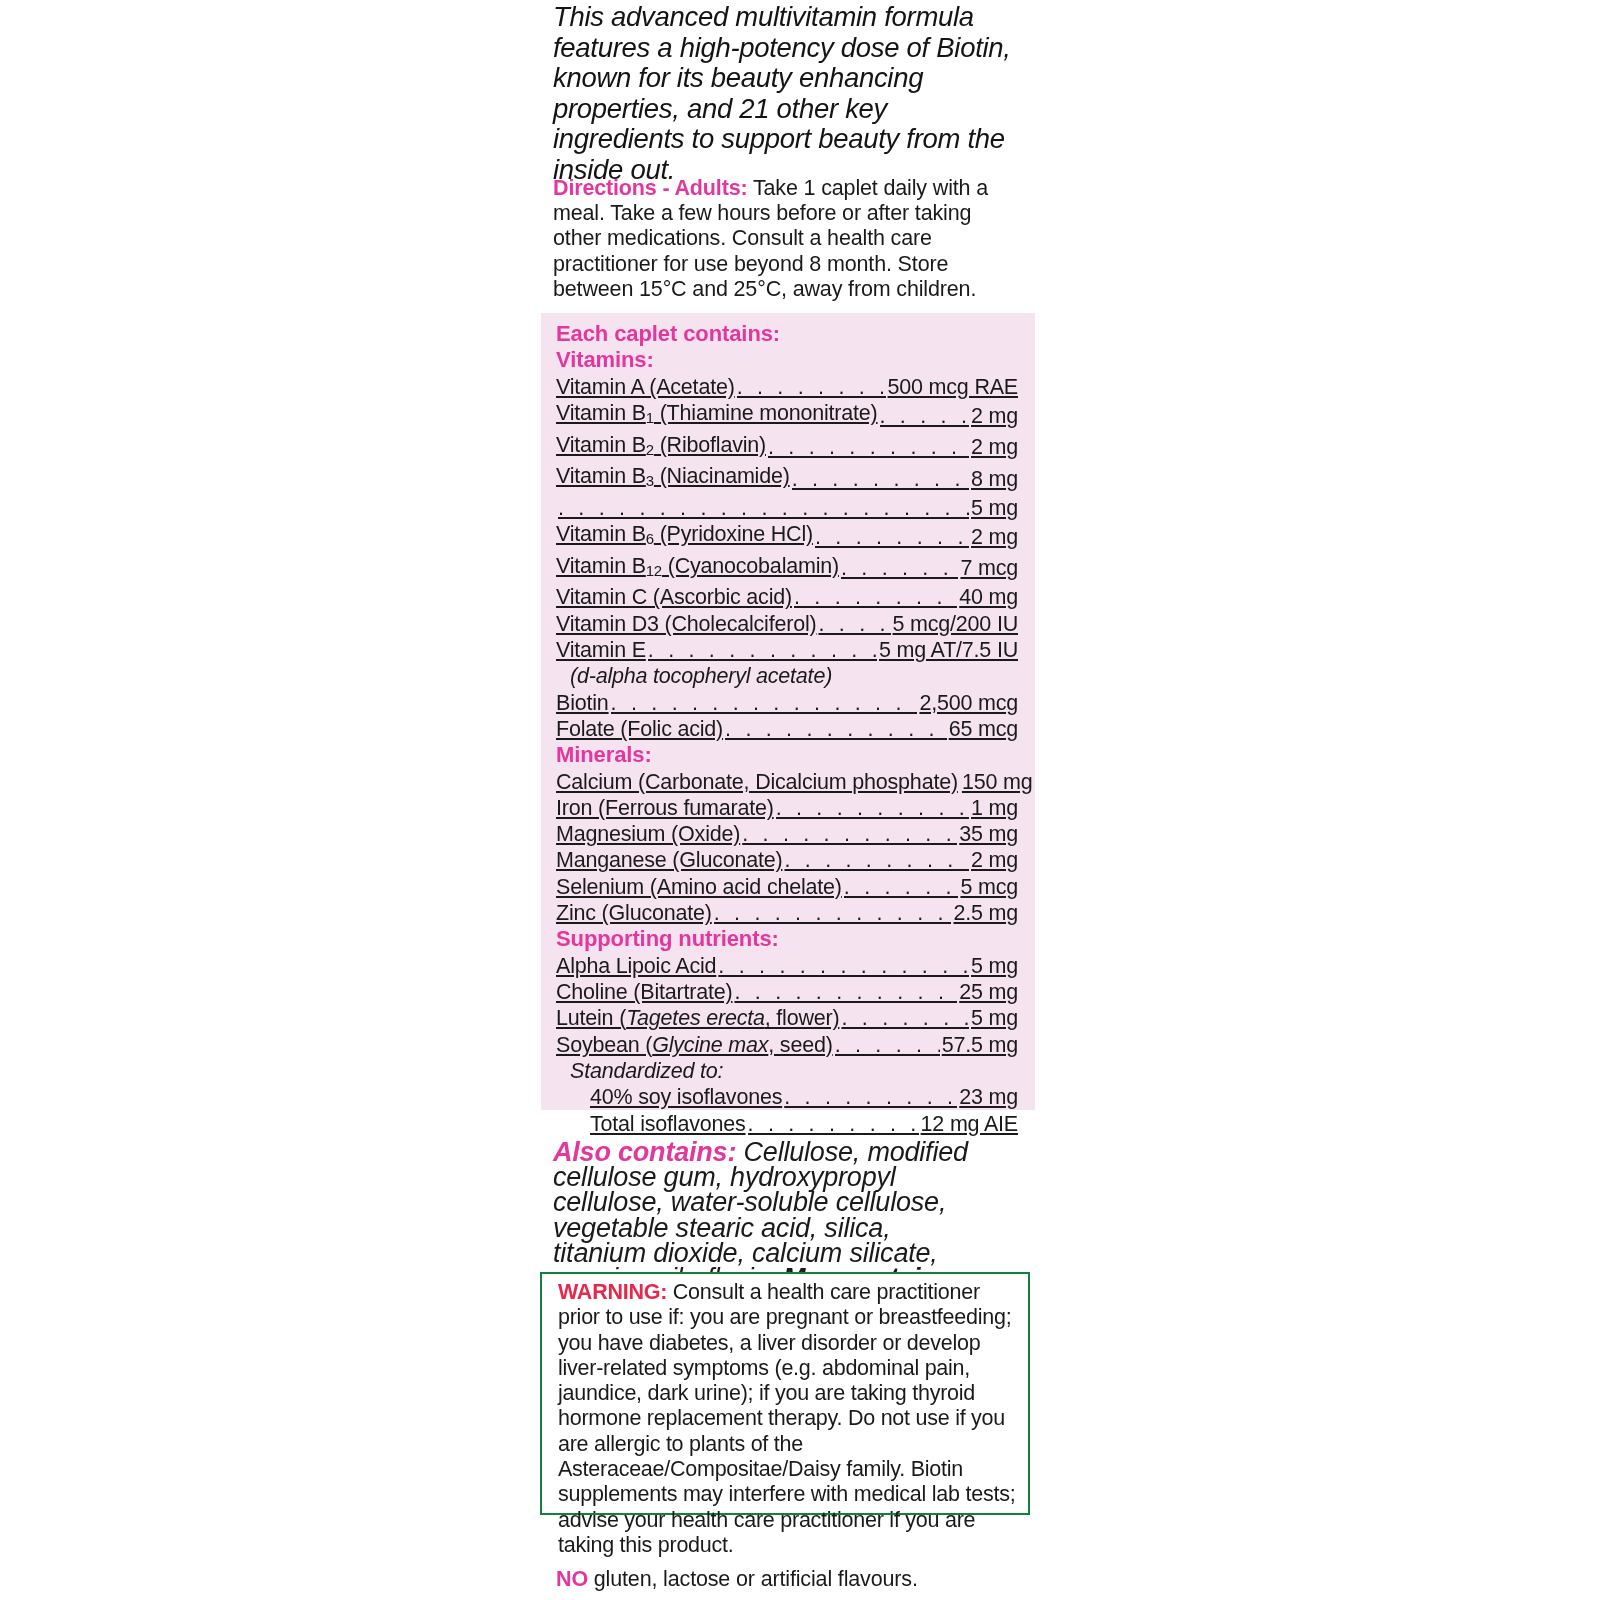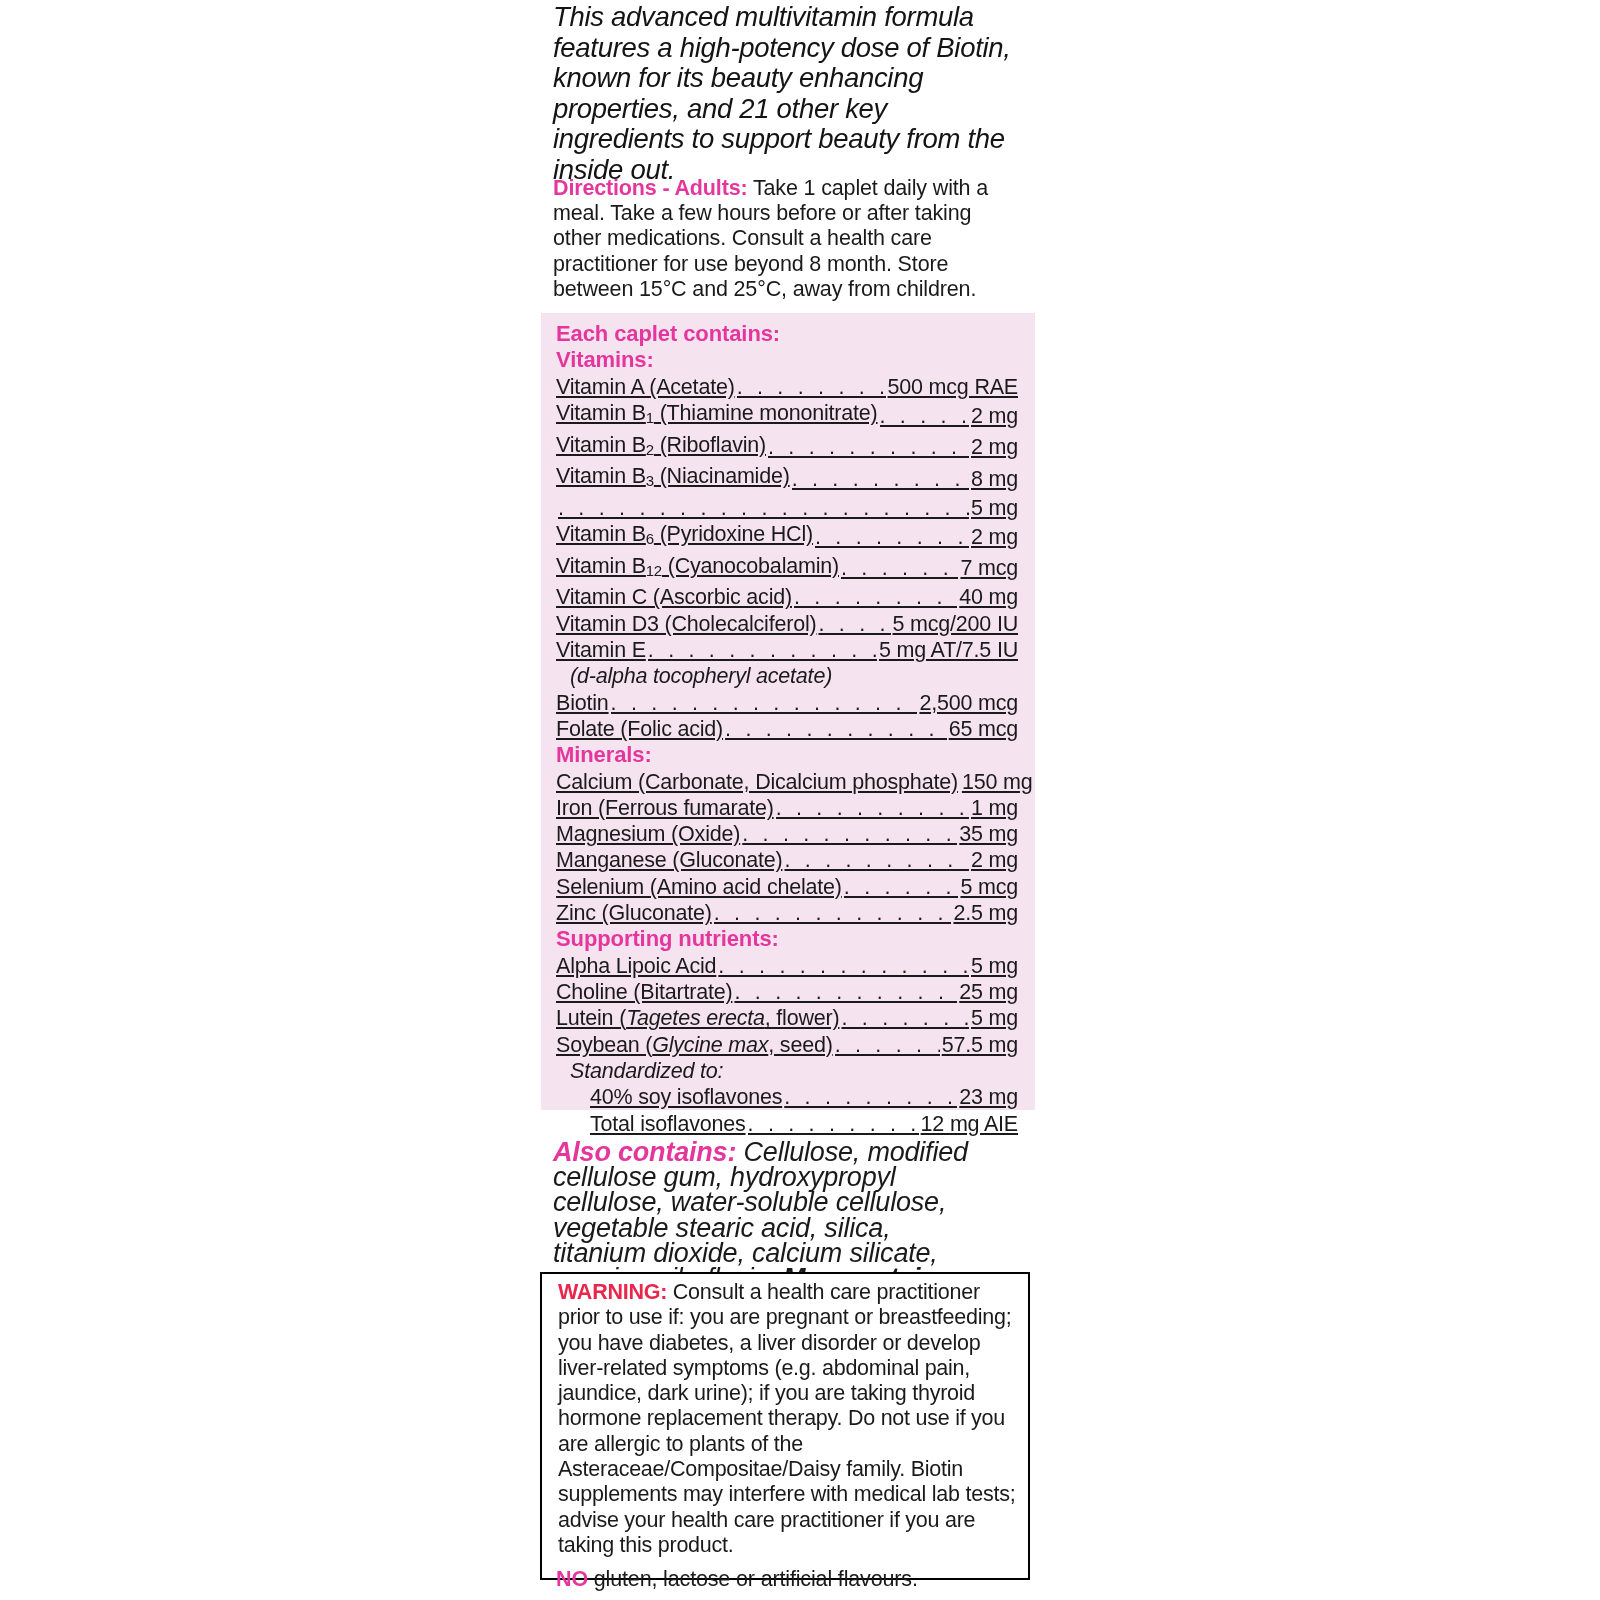--- a/index.html
+++ b/index.html
@@ -131,22 +131,22 @@
     font-style: italic;
   }
   .also b { font-weight: bold; }
 
   
   .warning-box {
     position: absolute;
     left: 540px;
     top: 1272px;
     width: 490px;
-    height: 308px;
-    border: 2px solid #000000;
+    height: 243px;
+    border: 2px solid #15803d;
     box-sizing: border-box;
     background: #ffffff;
   }
   .warning-text {
     position: absolute;
     left: 16px;
     top: 6px;
     width: 458px;
     font-size: 21.5px;
     line-height: 25.3px;

